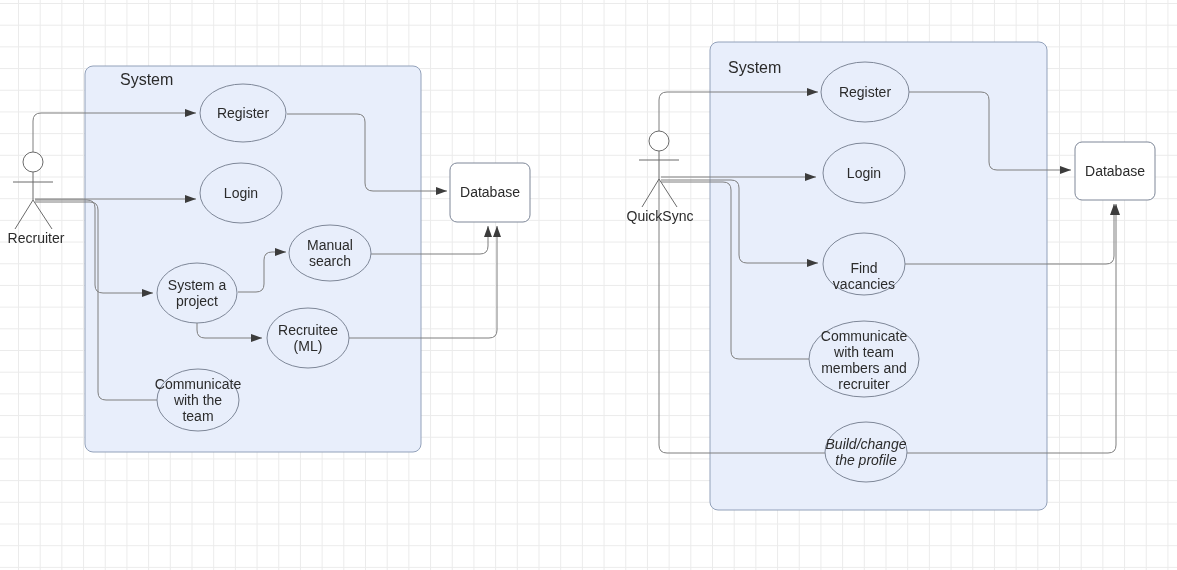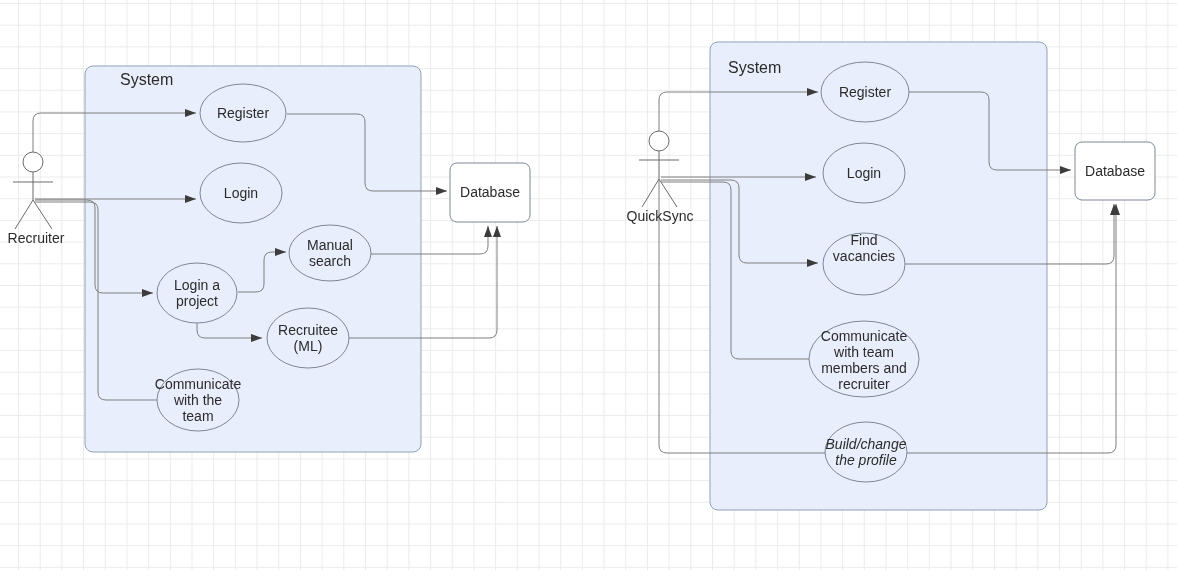--- a/index.html
+++ b/index.html
@@ -106,36 +106,36 @@
 
     <g>
       <circle class="actor-head" cx="659" cy="141" r="10"></circle>
       <path class="actor" d="M 659 151 L 659 179 M 639 160 L 679 160 M 659 179 L 642 207 M 659 179 L 677 207"></path>
     </g>
   </svg>
 
   <div class="lbl-tl" style="left:120px;top:73px;">System</div>
   <div class="lbl" style="left:243px;top:113px;">Register</div>
   <div class="lbl" style="left:241px;top:193px;">Login</div>
-  <div class="lbl" style="left:197px;top:293px;">Login a
+  <div class="lbl" style="left:197px;top:293px;">System a
 project</div>
   <div class="lbl" style="left:330px;top:253px;">Manual
 search</div>
   <div class="lbl" style="left:308px;top:338px;">Recruitee
 (ML)</div>
   <div class="lbl" style="left:198px;top:400px;">Communicate
 with the
 team</div>
   <div class="lbl" style="left:490px;top:192px;">Database</div>
   <div class="lbl" style="left:36px;top:238px;">Recruiter</div>
 
   <div class="lbl-tl" style="left:728px;top:61px;">System</div>
   <div class="lbl" style="left:865px;top:92px;">Register</div>
   <div class="lbl" style="left:864px;top:173px;">Login</div>
-  <div class="lbl" style="left:864px;top:248px;">Find
+  <div class="lbl" style="left:864px;top:276px;">Find
 vacancies</div>
   <div class="lbl" style="left:864px;top:360px;">Communicate
 with team
 members and
 recruiter</div>
   <div class="lbl" style="left:866px;top:452px;font-style:italic;">Build/change
 the profile</div>
   <div class="lbl" style="left:1115px;top:171px;">Database</div>
   <div class="lbl" style="left:660px;top:216px;">QuickSync</div>
 

